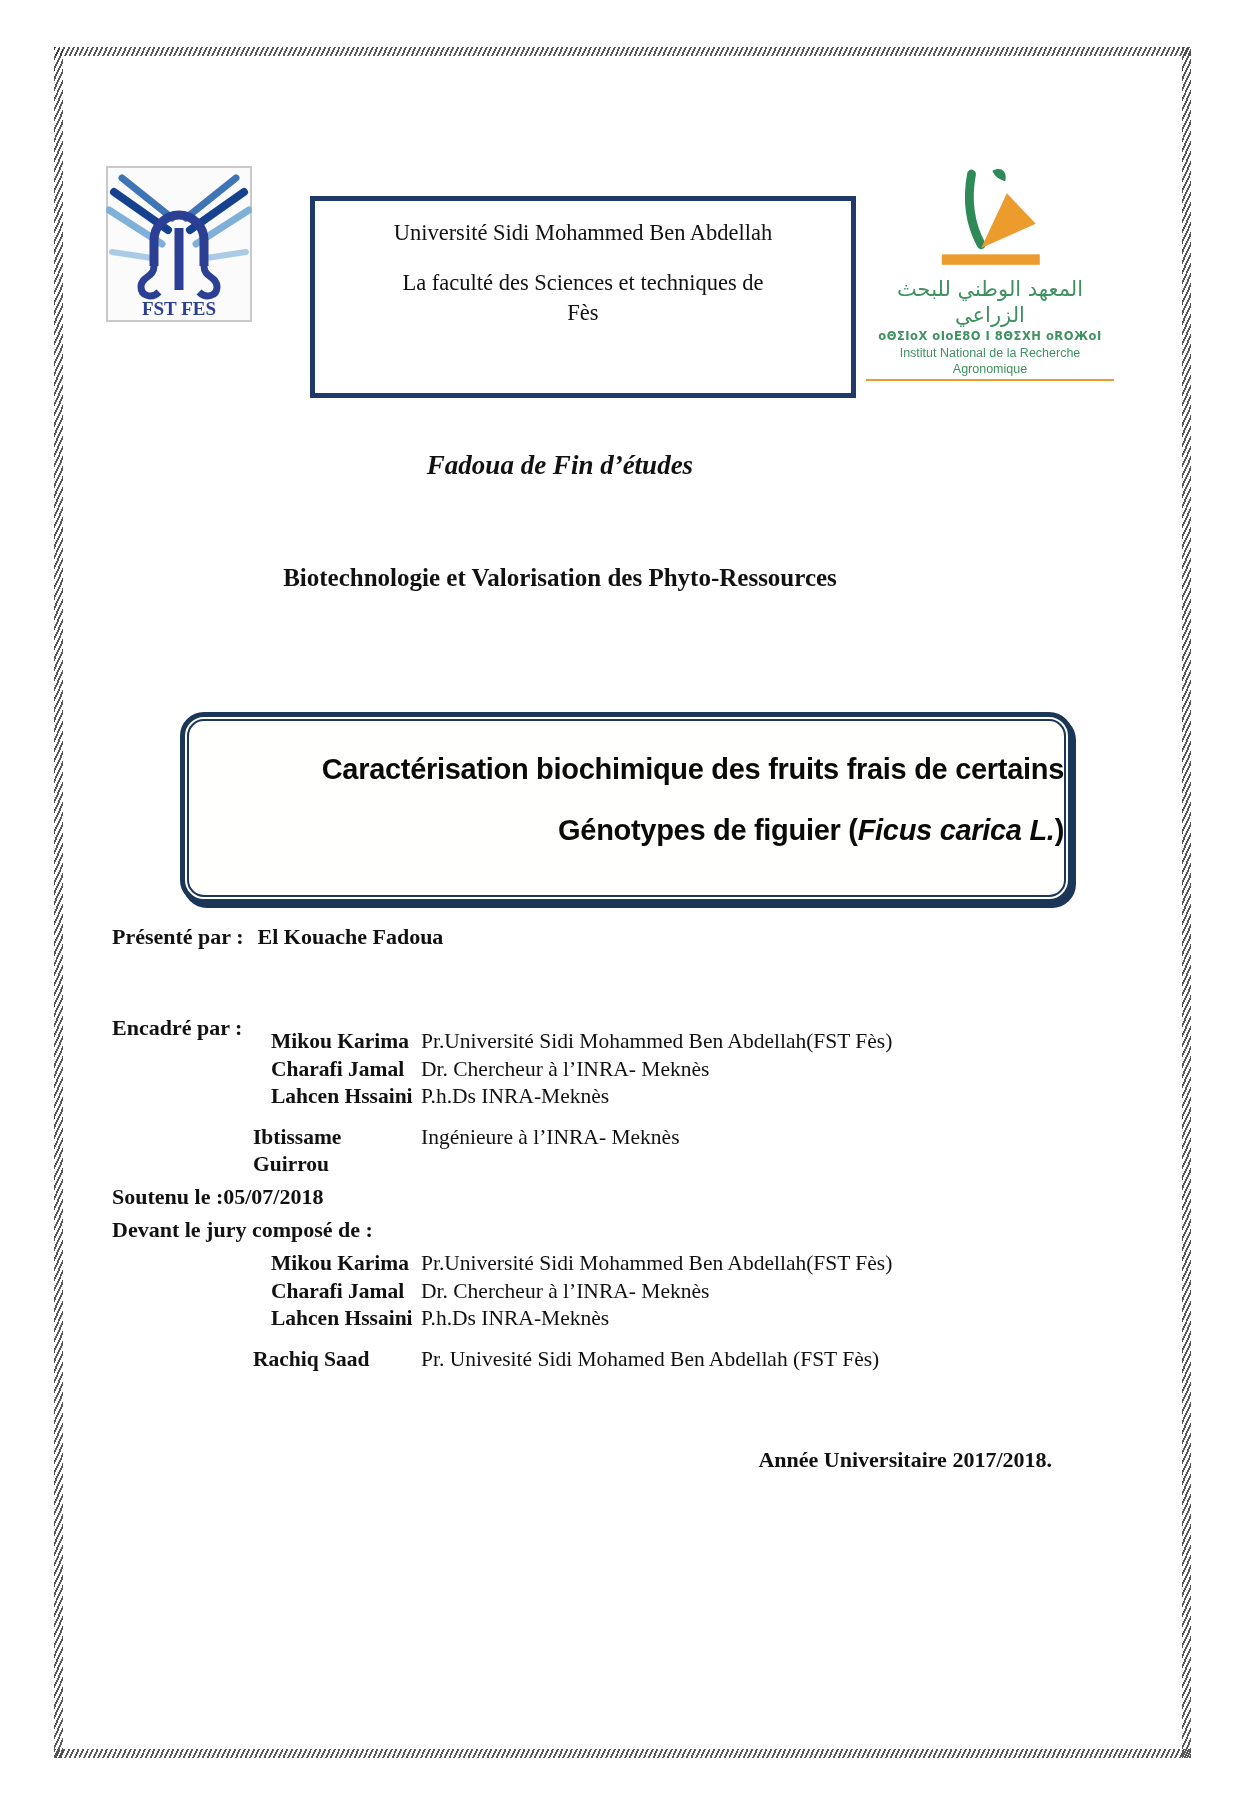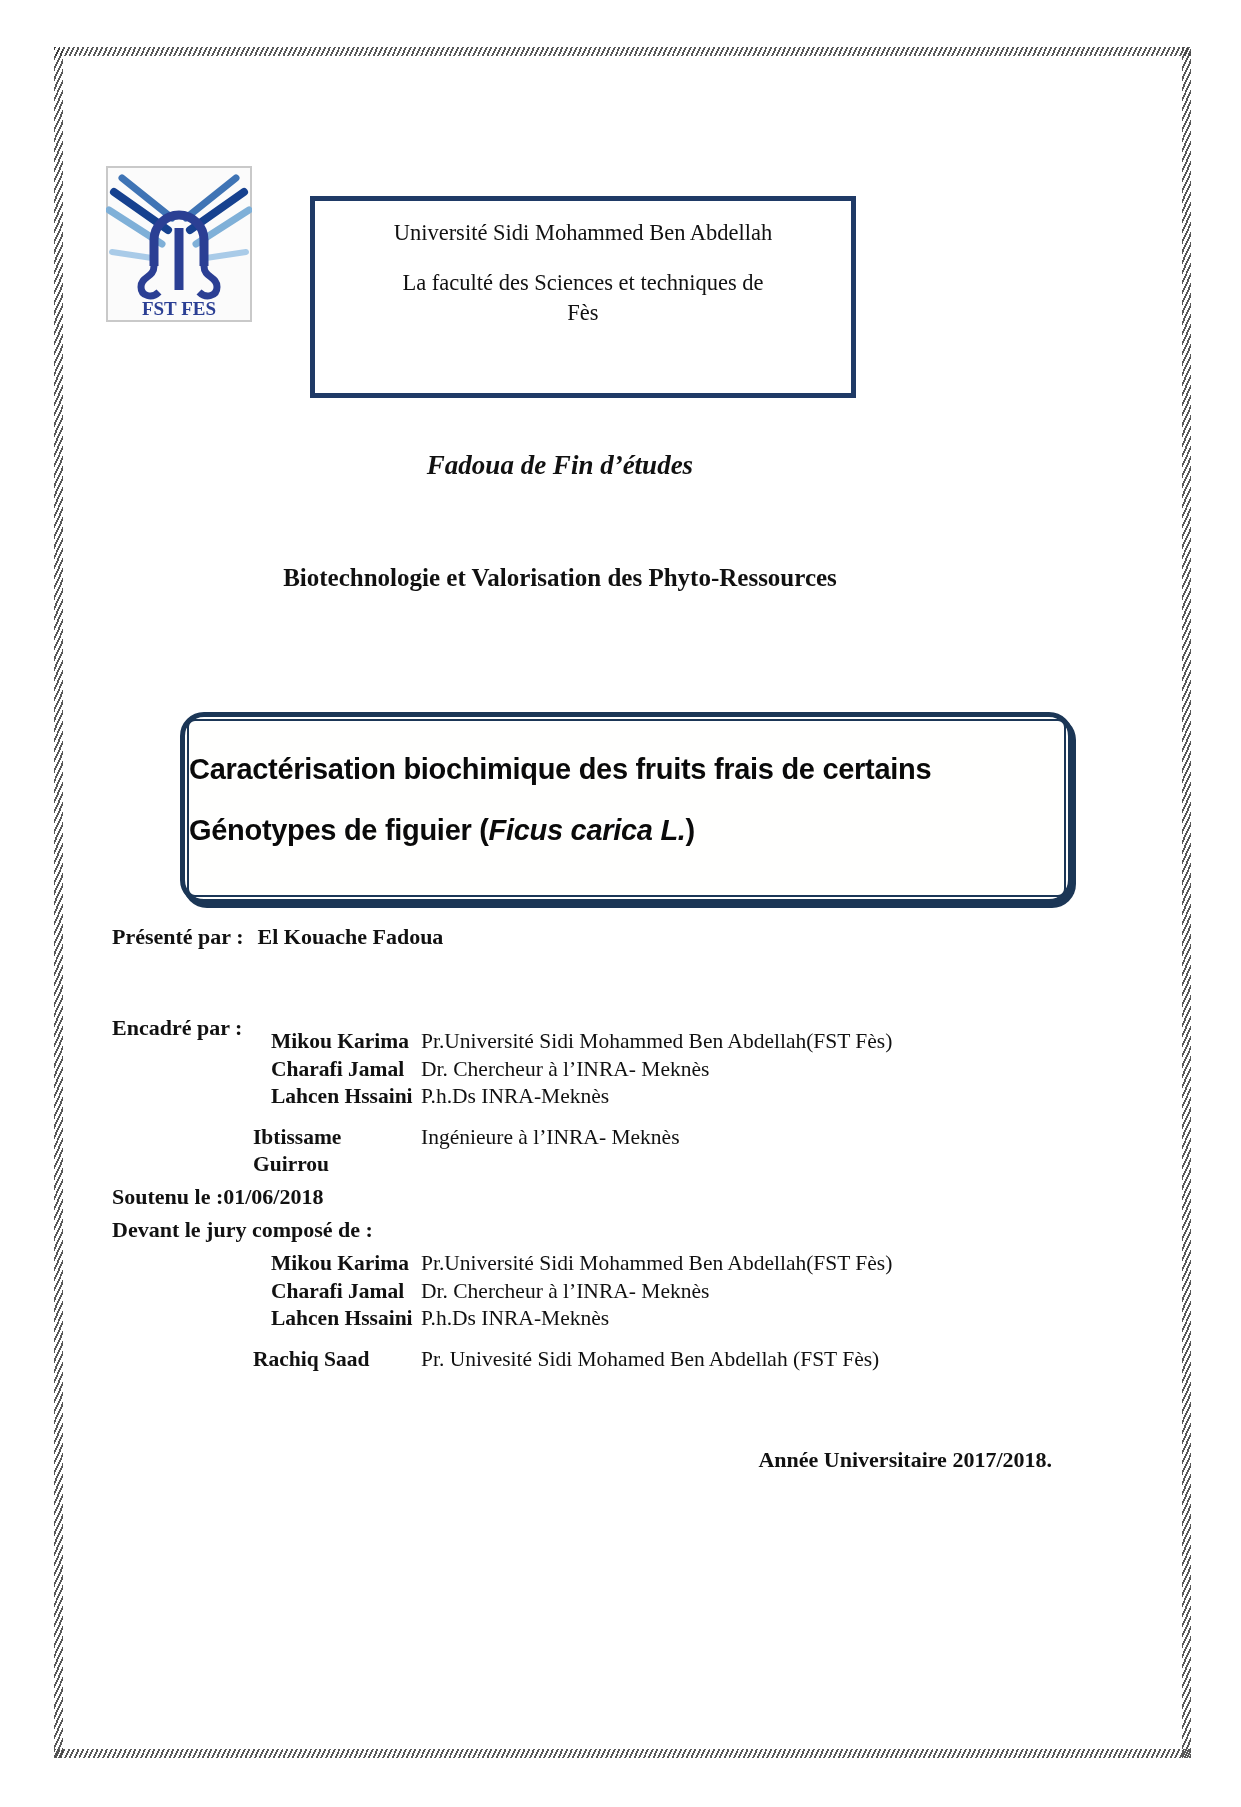--- a/index.html
+++ b/index.html
@@ -30,22 +30,22 @@
     border-bottom:2.5px solid #eb9c2d;padding-bottom:2px;line-height:16px;}
 
   .hcol{position:absolute;left:120px;width:880px;text-align:center;}
   .h-project{top:450px;font-size:27px;font-weight:bold;font-style:italic;}
   .h-degree{top:508px;font-size:23px;font-weight:bold;}
   .h-program{top:564px;font-size:25px;font-weight:bold;}
 
   .title-box{position:absolute;left:180px;top:712px;width:893px;height:192px;
     border:5px solid #1b3656;border-radius:24px;box-sizing:border-box;
     box-shadow:3px 4px 0 #1b3656;background:#fffffe;}
-  .title-inner{position:absolute;inset:2px;border:2px solid #1b3656;border-radius:8px;
-    text-align:left;font-family:"Liberation Sans",sans-serif;font-weight:bold;
+  .title-inner{position:absolute;inset:2px;border:2px solid #1b3656;border-radius:17px;
+    text-align:right;font-family:"Liberation Sans",sans-serif;font-weight:bold;
     font-size:29px;letter-spacing:-0.3px;color:#0a0a0a;}
   .title-inner .tl1{margin-top:32px;}
   .title-inner .tl2{margin-top:28px;}
 
   .lbl-line{position:absolute;left:112px;font-size:22px;font-weight:bold;}
   .presente{top:924px;}
   .presente .name{margin-left:14px;}
   .encadre{top:982px;margin-top:33px;}
   .soutenu{top:1184px;}
   .devant{top:1217px;}
@@ -91,20 +91,31 @@
     </g>
     <text x="73" y="149" font-size="19" font-weight="bold" fill="#2b3f94" text-anchor="middle" font-family="Liberation Serif, serif">FST FES</text>
   </svg>
 
   <div class="univ-box">
     <div class="l1">Université Sidi Mohammed Ben Abdellah</div>
     <div>La faculté des Sciences et techniques de</div>
     <div>Fès</div>
   </div>
 
+  <div class="inra">
+    <svg class="inra-mark" viewBox="0 0 230 132">
+      <path d="M92 10 C86 42 90 72 104 98" fill="none" stroke="#2e8b57" stroke-width="11" stroke-linecap="round"></path>
+      <path d="M118 6 C128 0 137 6 134 19 C126 17 120 12 118 6 Z" fill="#2e8b57"></path>
+      <polygon points="104,102 172,72 136,34" fill="#eb9c2d"></polygon>
+      <rect x="55" y="110" width="122" height="13" fill="#eb9c2d"></rect>
+    </svg>
+    <div class="inra-ar">المعهد الوطني للبحث الزراعي</div>
+    <div class="inra-tif">oΘΣIoX oIoE8O I 8ΘΣXH oROЖoI</div>
+    <div class="inra-fr">Institut National de la Recherche Agronomique</div>
+  </div>
 
   <div class="hcol h-project">Fadoua de Fin d’études</div>
   <div class="hcol h-program">Biotechnologie et Valorisation des Phyto-Ressources</div>
 
   <div class="title-box">
     <div class="title-inner">
       <div class="tl1">Caractérisation biochimique des fruits frais de certains</div>
       <div class="tl2"><span>Génotypes de figuier (</span><span style="font-style:italic">Ficus carica L.</span><span>)</span></div>
     </div>
   </div>
@@ -126,21 +137,21 @@
     <div class="rrow">
       <span class="rname">Lahcen Hssaini</span>
       <span class="raff">P.h.Ds INRA-Meknès</span>
     </div>
     <div class="rrow wide gap">
       <span class="rname">Ibtissame Guirrou</span>
       <span class="raff">Ingénieure à l’INRA- Meknès</span>
     </div>
   </div>
 
-  <div class="lbl-line soutenu">Soutenu le :01/06/2018</div>
+  <div class="lbl-line soutenu">Soutenu le :05/07/2018</div>
   <div class="lbl-line devant">Devant le jury composé de :</div>
   <div class="rows jury-rows">
     <div class="rrow">
       <span class="rname">Mikou Karima</span>
       <span class="raff">Pr.Université Sidi Mohammed Ben Abdellah(FST Fès)</span>
     </div>
     <div class="rrow">
       <span class="rname">Charafi Jamal</span>
       <span class="raff">Dr. Chercheur à l’INRA- Meknès</span>
     </div>

